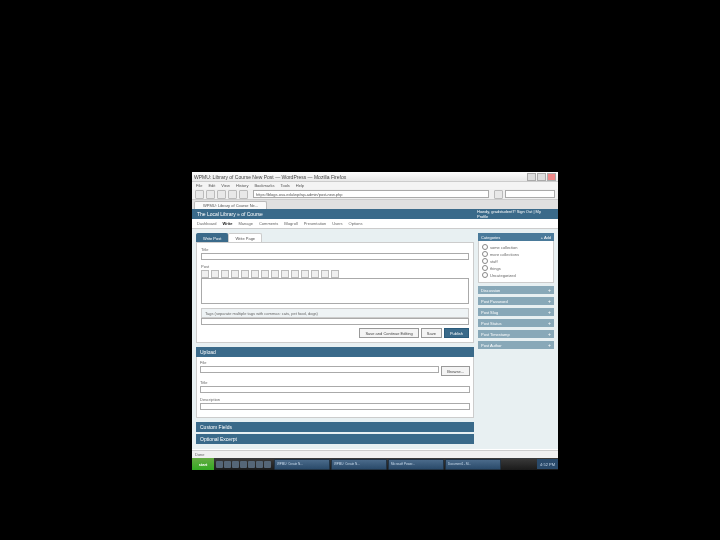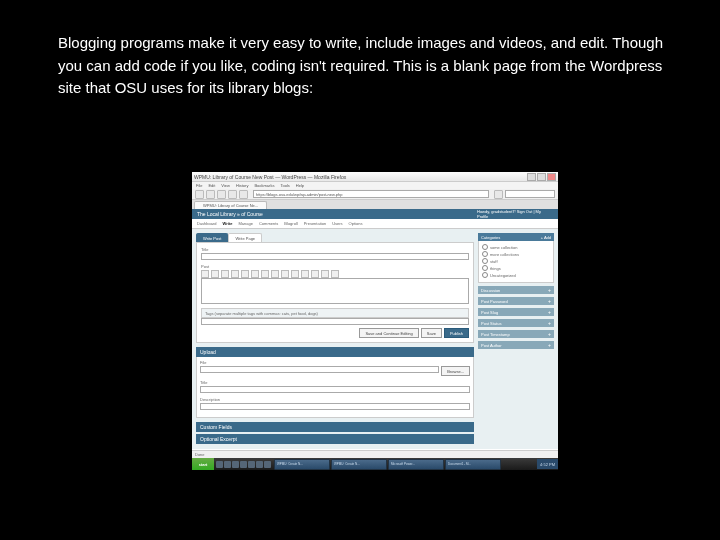--- a/index.html
+++ b/index.html
@@ -57,21 +57,20 @@
 .qicons{display:flex;gap:1px;margin-left:2px}
 .qicons span{width:7px;height:7px;background:#567;border-radius:1px}
 .tasks{display:flex;gap:1px;margin-left:3px}
 .taskbtn{height:9px;width:50px;background:linear-gradient(#4a6a8a,#2a4a6a);border:1px solid #234;border-radius:1px;display:flex;align-items:center;padding:0 2px;font-size:3px;color:#cde}
 .tray{margin-left:auto;height:10px;background:#2a4a6a;display:flex;align-items:center;padding:0 3px;font-size:4px;color:#cde;gap:2px}
 </style>
 </head>
 <body>
 
 <div class="slide">
-  <div class="caption">Blogging programs make it very easy to write, include images and videos, and edit.  Though you can add code if you like, coding isn't required.  This is a blank page from the Wordpress site that OSU uses for its library blogs:</div>
 
   <div class="app">
     <div class="titlebar">
       <span class="t">WPMU: Library of Course New Post — WordPress — Mozilla Firefox</span>
       <div class="winbtns">
         <span></span>
         <span></span>
         <span class="x"></span>
       </div>
     </div>

